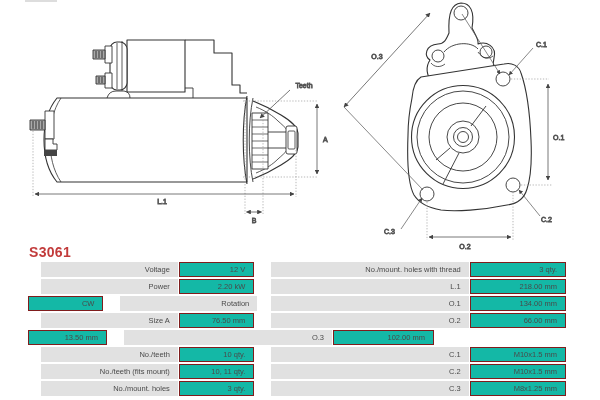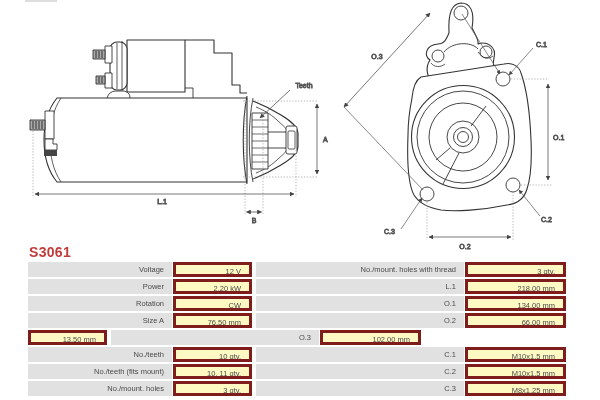--- a/index.html
+++ b/index.html
@@ -12,22 +12,22 @@
   .part-number{
     position:absolute;left:29px;top:244px;font-size:14px;font-weight:bold;
     color:#c23b3b;letter-spacing:.3px;
   }
   .spec-table{position:absolute;left:28px;top:262px;width:538px;}
   .spec-row{display:flex;height:15px;margin-bottom:2px;}
   .cell{
     font-size:7.5px;line-height:15px;color:#4a4a4a;text-align:right;
     padding-right:8px;box-sizing:border-box;white-space:nowrap;overflow:hidden;
   }
-  .lbl{background:#e1e1e1;}
-  .val{background:#fef9c3;border:3px solid #7f1d1d;line-height:13px;}
+  .lbl{background:#e1e1e1;margin-left:13px;}
+  .val{background:#14b8a6;border:1px solid #7f1d1d;line-height:13px;}
   .c1{width:144px;margin-right:1px;}
   .c2{width:79px;margin-right:4px;}
   .c3{width:208px;margin-right:1px;}
   .c4{width:101px;}
   .dim-text{font-size:7px;fill:#555;}
 </style>
 </head>
 <body>
 
 <div class="artifact"></div>
@@ -160,22 +160,22 @@
   </div>
 
   <div class="spec-row">
     <div class="cell lbl c1">Power</div>
     <div class="cell val c2">2.20 kW</div>
     <div class="cell lbl c3">L.1</div>
     <div class="cell val c4">218.00 mm</div>
   </div>
 
   <div class="spec-row">
+    <div class="cell val c2">CW</div>
     <div class="cell lbl c1">Rotation</div>
-    <div class="cell val c2">CW</div>
     <div class="cell lbl c3">O.1</div>
     <div class="cell val c4">134.00 mm</div>
   </div>
 
   <div class="spec-row">
     <div class="cell lbl c1">Size A</div>
     <div class="cell val c2">76.50 mm</div>
     <div class="cell lbl c3">O.2</div>
     <div class="cell val c4">66.00 mm</div>
   </div>

